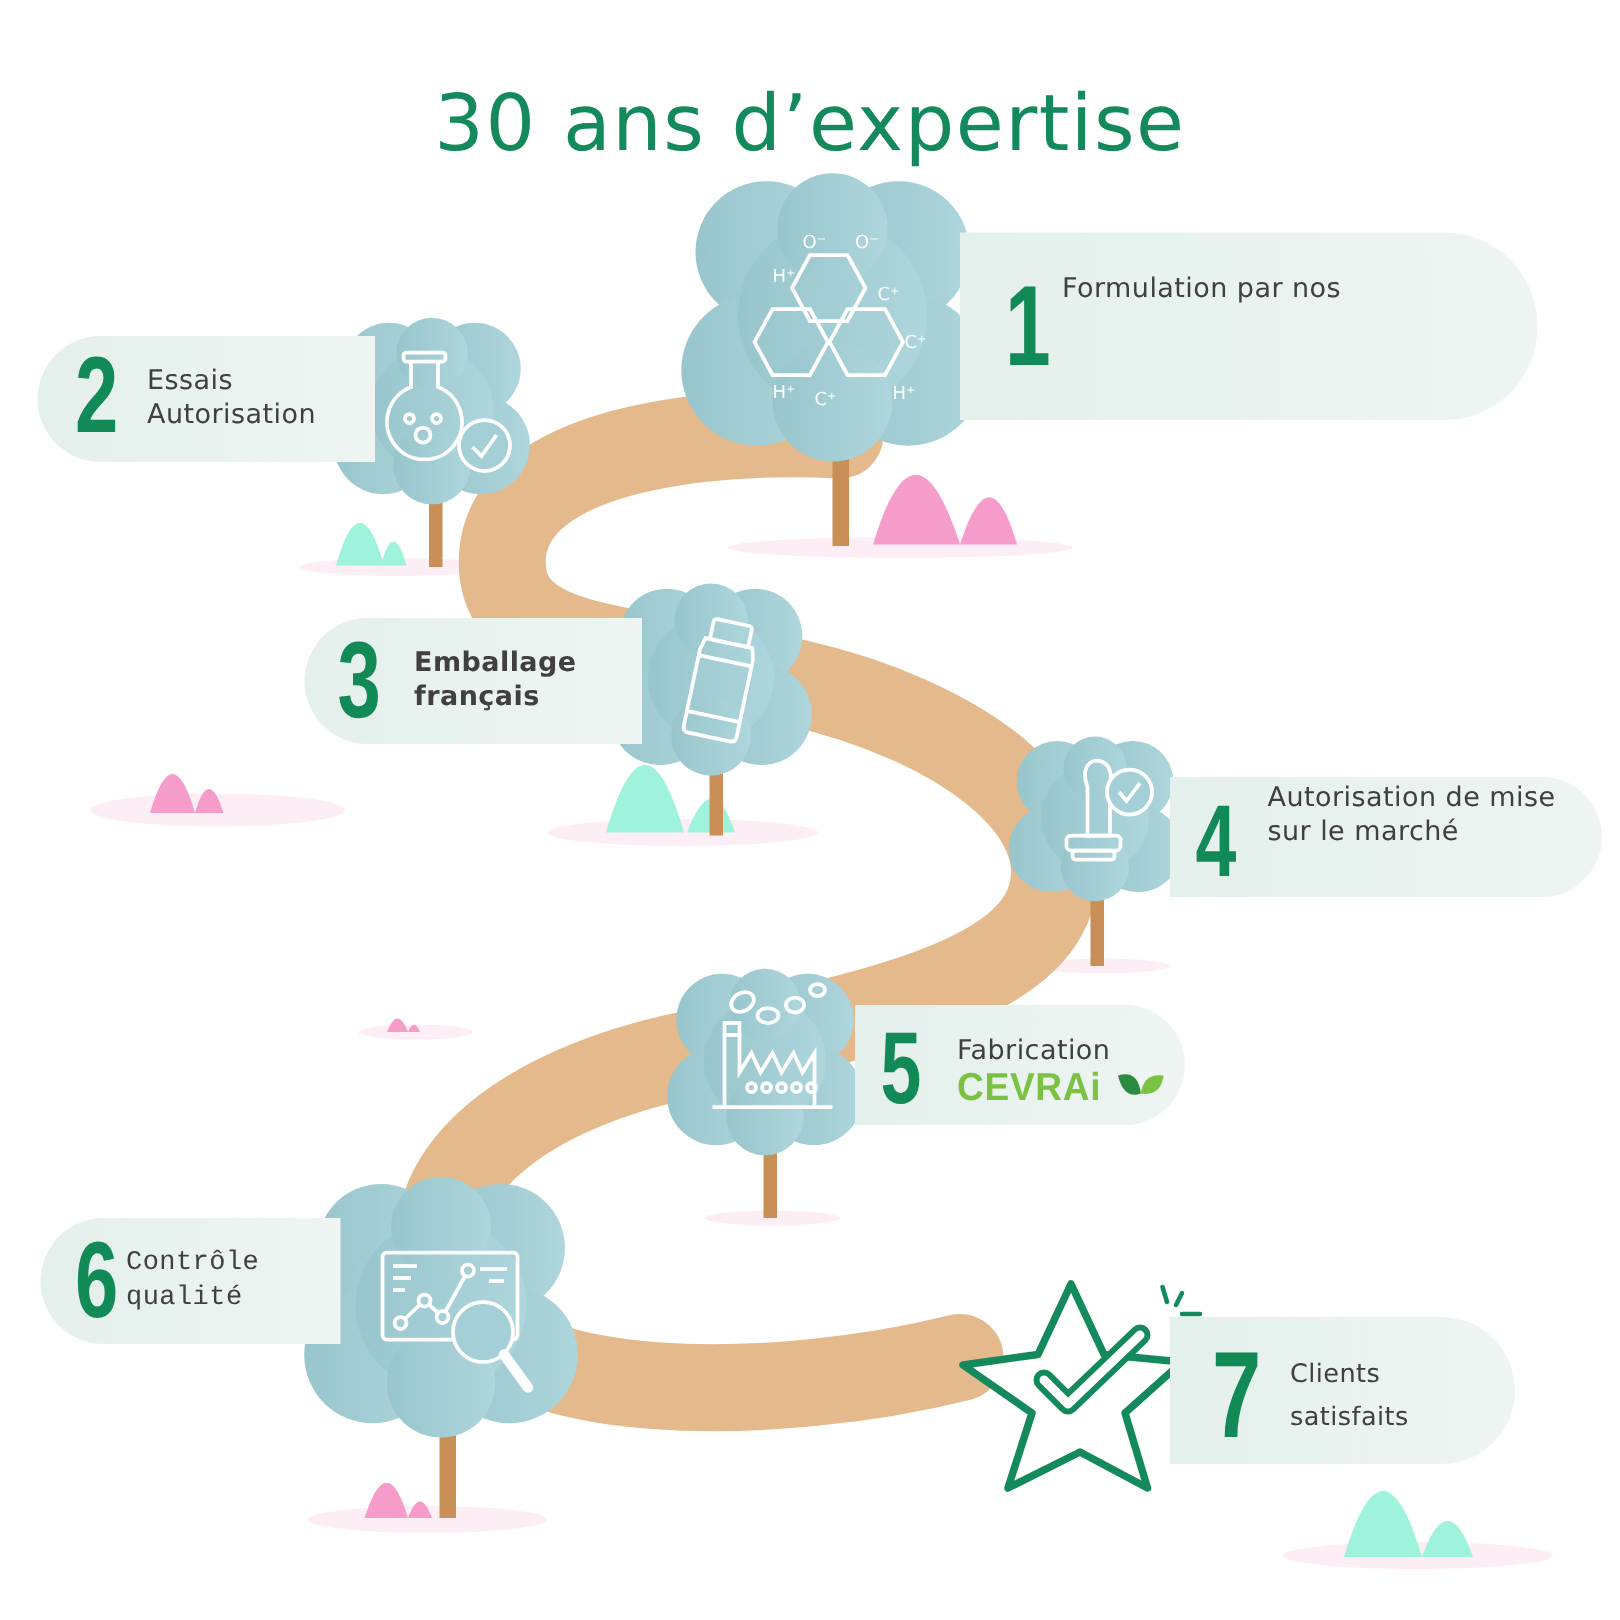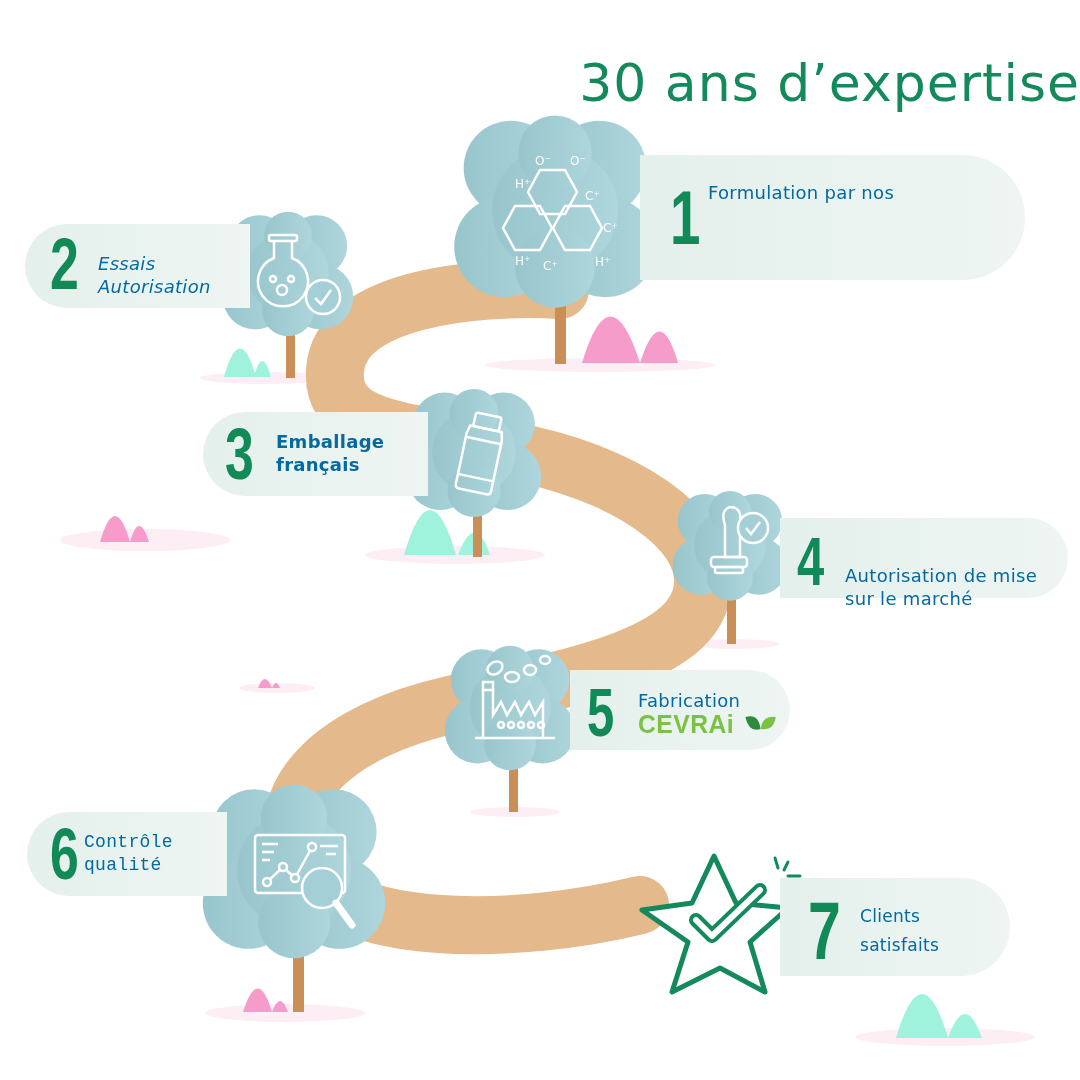--- a/index.html
+++ b/index.html
@@ -1,25 +1,25 @@
 <!DOCTYPE html>
 <html><head>
 <meta charset="utf-8">
 <style>
   html, body { margin: 0; padding: 0; background: #ffffff; }
   body { width: 1080px; height: 1080px; position: relative; overflow: hidden;
          font-family: "DejaVu Sans", sans-serif; }
-  .title { position: absolute; left: 0; top: 18px; width: 1080px; text-align: right;
+  .title { position: absolute; left: 0; top: 18px; width: 1080px; text-align: center;
            font-size: 52px; color: #148a5c; letter-spacing: 1px; font-weight: normal; }
   svg.scene { position: absolute; left: 0; top: 0; }
   .pill { position: absolute; background: linear-gradient(90deg, #e4f0ec 0%, #eef5f2 100%);
           border-radius: 60px; }
   .num { position: absolute; font-family: "Liberation Sans", sans-serif; font-weight: bold;
          color: #128a57; transform: scaleX(0.72); transform-origin: left top; line-height: 1; }
-  .lbl { position: absolute; color: #0369a1; font-size: 18px; line-height: 23px; letter-spacing: 0.3px; }
+  .lbl { position: absolute; color: #404040; font-size: 18px; line-height: 23px; letter-spacing: 0.3px; }
   .lbl span { display: block; white-space: nowrap; }
   .cevrai { position: absolute; font-family: "Liberation Sans", sans-serif; font-weight: bold;
             font-size: 26px; color: #7cc242; letter-spacing: 0.5px; transform: scaleX(0.95); transform-origin: left top; }
 </style>
 </head>
 <body>
 
 <svg class="scene" width="1080" height="1080" viewBox="0 0 1080 1080">
   <defs>
     <linearGradient id="canopy" x1="0" y1="0" x2="1" y2="0">
@@ -190,35 +190,35 @@
 <h1 class="title">30 ans d’expertise</h1>
 
 <div class="pill" style="left:640px;top:155px;width:385px;height:125px;border-radius:0 62px 62px 0;"></div>
 <div class="num" style="left:670px;top:180px;font-size:76px;">1</div>
 <div class="lbl" style="left:708px;top:181px;">
   <span>Formulation par nos</span>
 </div>
 
 <div class="pill" style="left:25px;top:224px;width:225px;height:84px;border-radius:42px 0 0 42px;"></div>
 <div class="num" style="left:50px;top:228px;font-size:72px;">2</div>
-<div class="lbl" style="left:98px;top:252px;font-style:italic;">
+<div class="lbl" style="left:98px;top:242px;">
   <span>Essais</span>
   <span>Autorisation</span>
 </div>
 
 <div class="pill" style="left:203px;top:412px;width:225px;height:84px;border-radius:42px 0 0 42px;"></div>
 <div class="num" style="left:225px;top:418px;font-size:72px;">3</div>
 <div class="lbl" style="left:276px;top:430px;font-weight:bold;">
   <span>Emballage</span>
   <span>français</span>
 </div>
 
 <div class="pill" style="left:780px;top:518px;width:288px;height:80px;border-radius:0 40px 40px 0;"></div>
 <div class="num" style="left:797px;top:527px;font-size:68px;">4</div>
-<div class="lbl" style="left:845px;top:564px;">
+<div class="lbl" style="left:845px;top:520px;">
   <span>Autorisation de mise</span>
   <span>sur le marché</span>
 </div>
 
 <div class="pill" style="left:570px;top:670px;width:220px;height:80px;border-radius:0 40px 40px 0;"></div>
 <div class="num" style="left:587px;top:678px;font-size:68px;">5</div>
 <div class="lbl" style="left:638px;top:689px;">Fabrication</div>
 <div class="cevrai" style="left:638px;top:709px;">
   <span>CEVRAi</span>
   <svg width="36" height="22" viewBox="0 0 36 22" style="vertical-align:-2px;margin-left:2px;">

